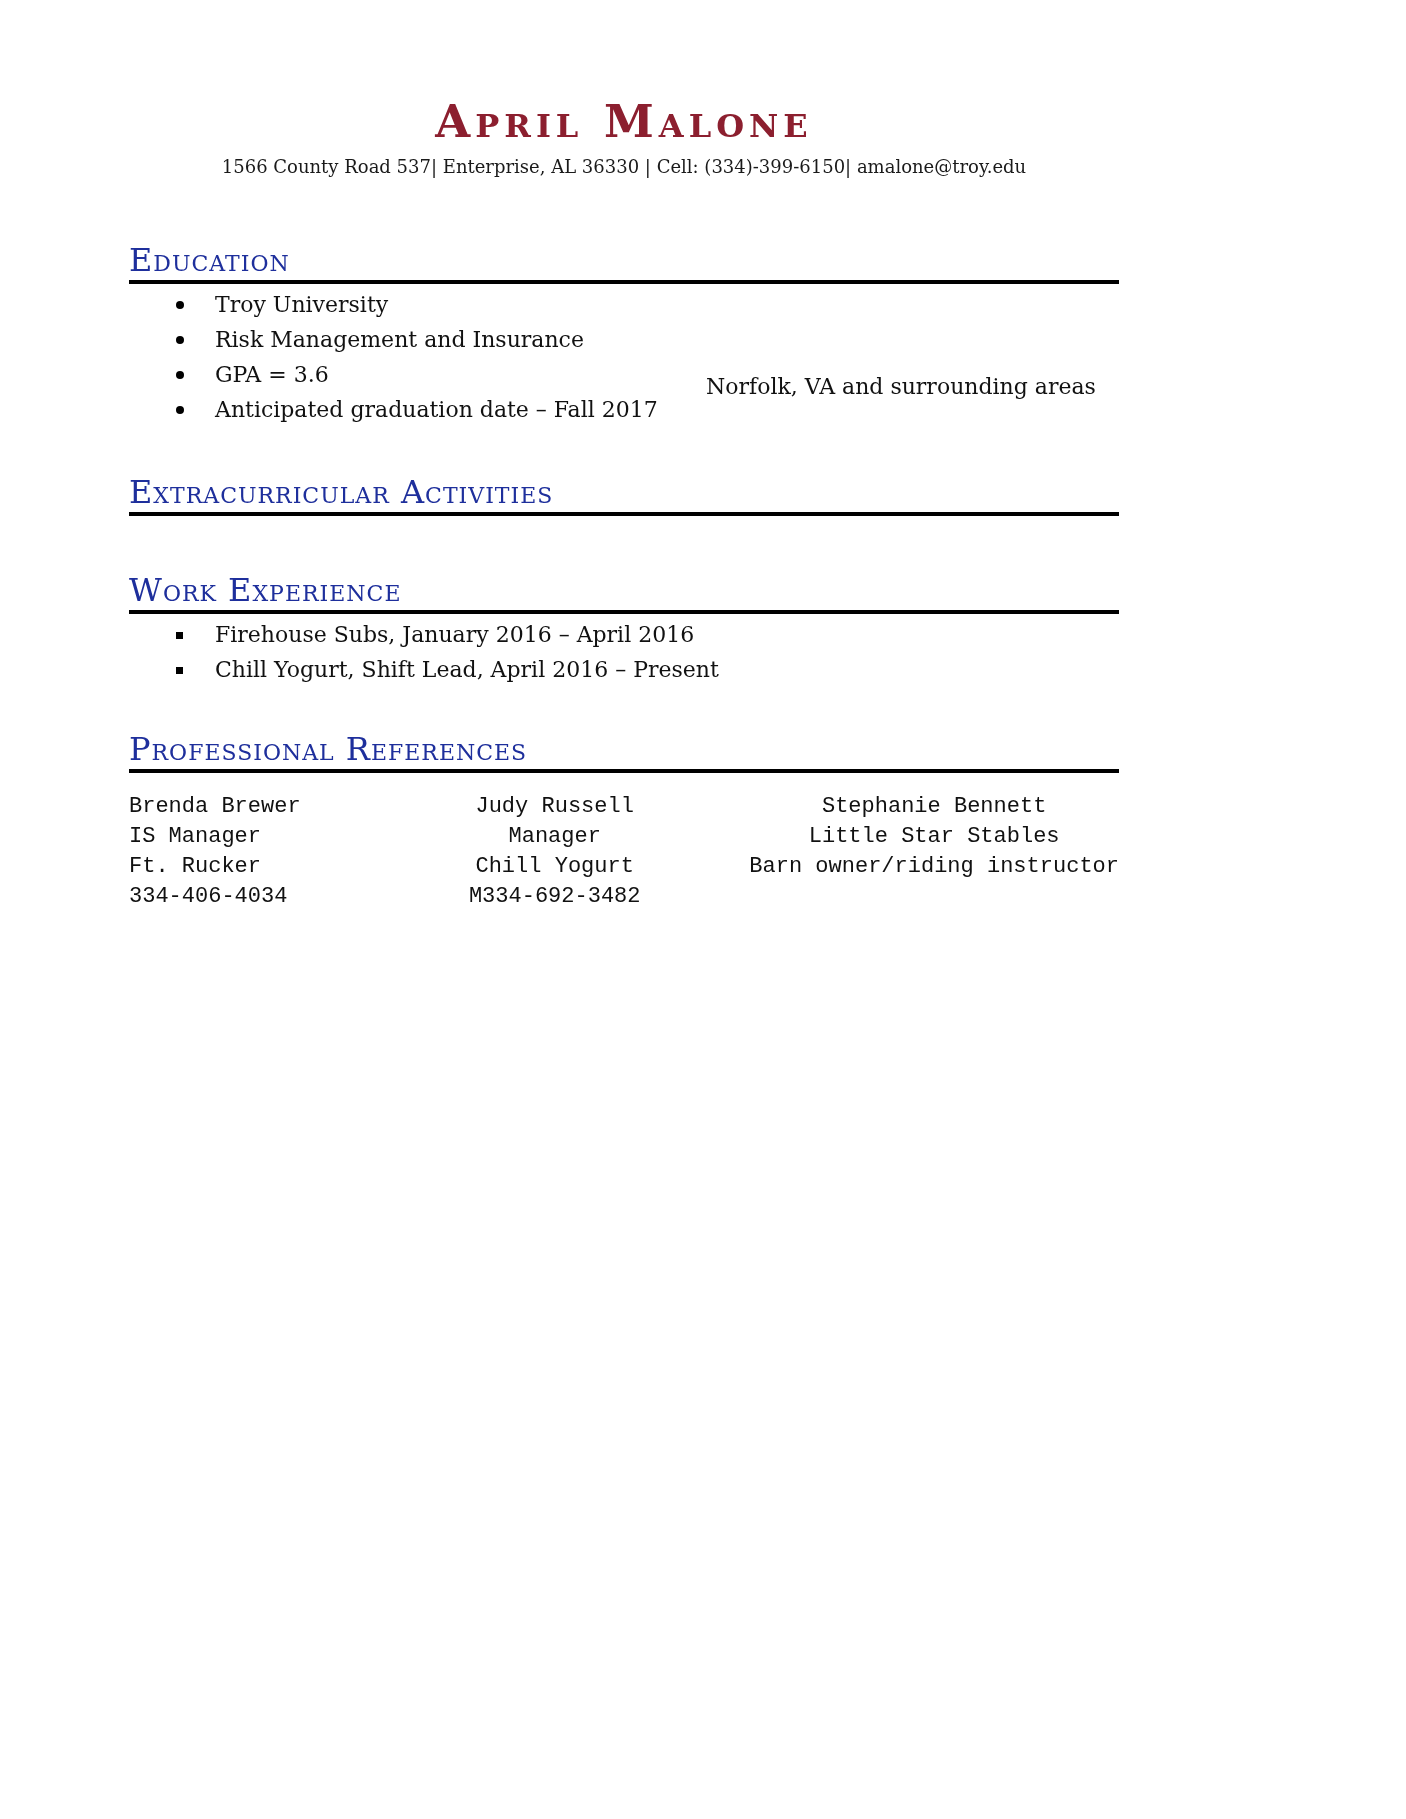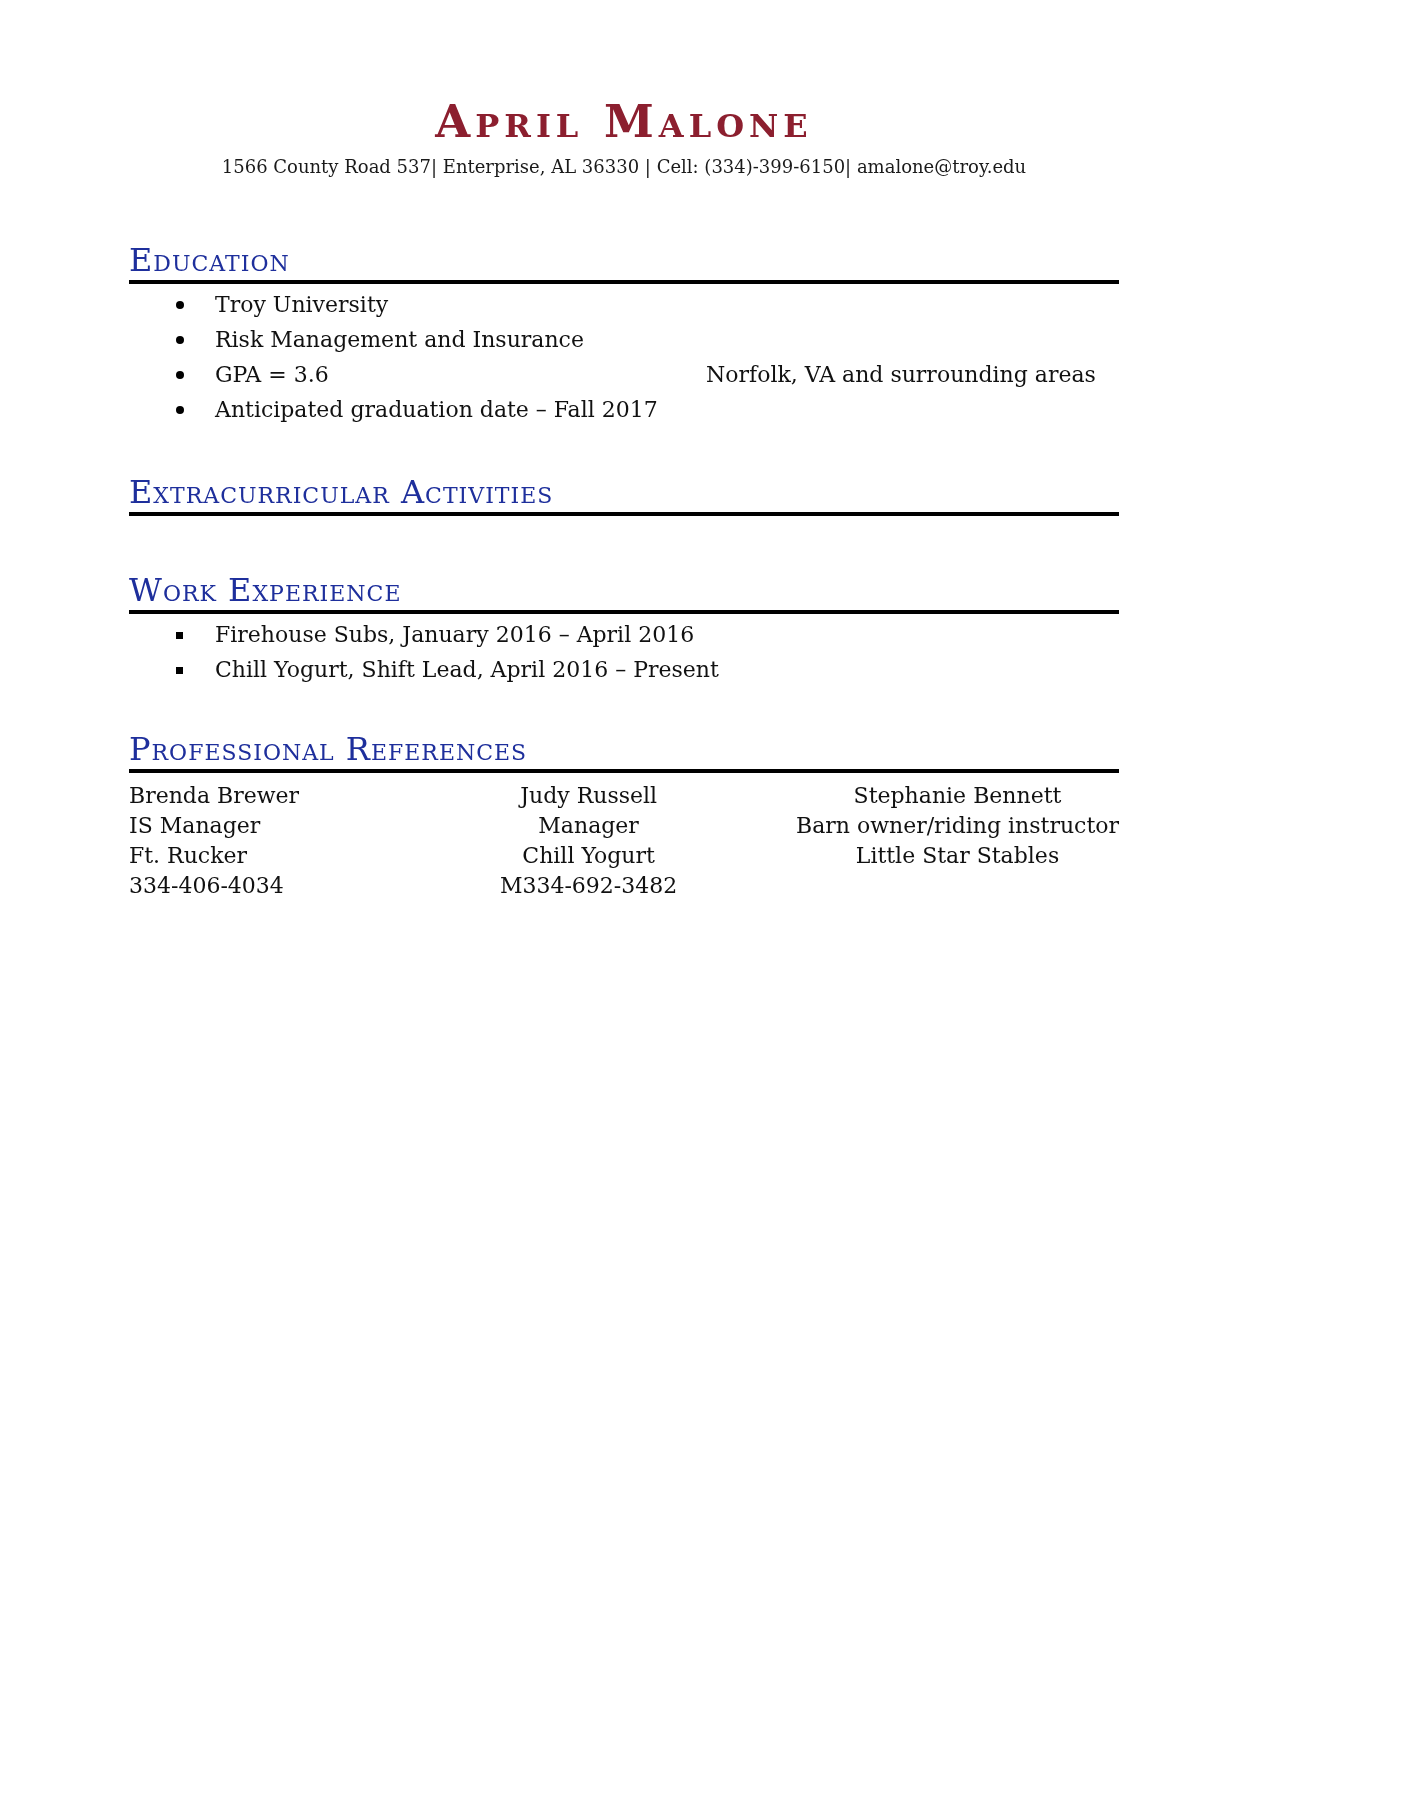--- a/index.html
+++ b/index.html
@@ -84,27 +84,28 @@
   }
   ul.bullet-list.square li::before {
     border-radius: 0;
     width: 7px;
     height: 7px;
     top: 15px;
   }
   .aside-note {
     position: absolute;
     left: 577px;
-    top: 0;
+    top: 12px;
     white-space: nowrap;
   }
   
   .ref-row {
     display: flex;
-    margin-top: 8px;
+    margin-top: 19px;
+    font-family: Liberation Mono, monospace;
   }
   .ref-col {
     font-size: 22px;
     line-height: 30px;
   }
   .ref-col div { white-space: nowrap; }
   .ref-col-1 { width: 300px; text-align: left; }
   .ref-col-2 { width: 360px; text-align: center; }
   .ref-col-3 { flex: 1; margin-left: 35px; text-align: center; }
 </style>
@@ -155,19 +156,19 @@
         <div>334-406-4034</div>
       </div>
       <div class="ref-col ref-col-2">
         <div>Judy Russell</div>
         <div>Manager</div>
         <div>Chill Yogurt</div>
         <div>M334-692-3482</div>
       </div>
       <div class="ref-col ref-col-3">
         <div>Stephanie Bennett</div>
+        <div>Little Star Stables</div>
         <div>Barn owner/riding instructor</div>
-        <div>Little Star Stables</div>
       </div>
     </div>
   </div>
 
 </div>
 
 </body></html>

